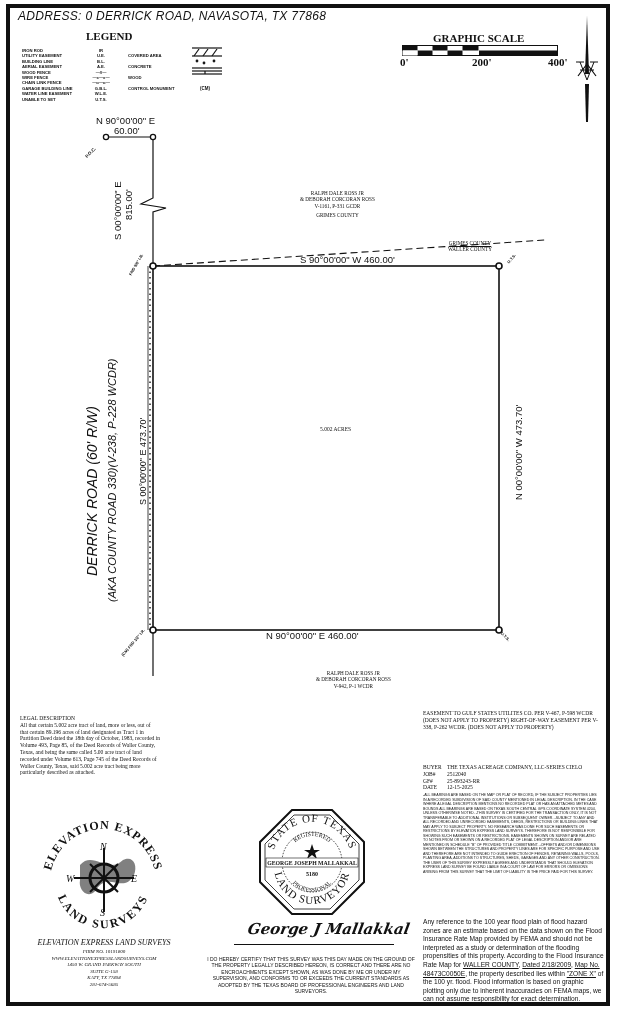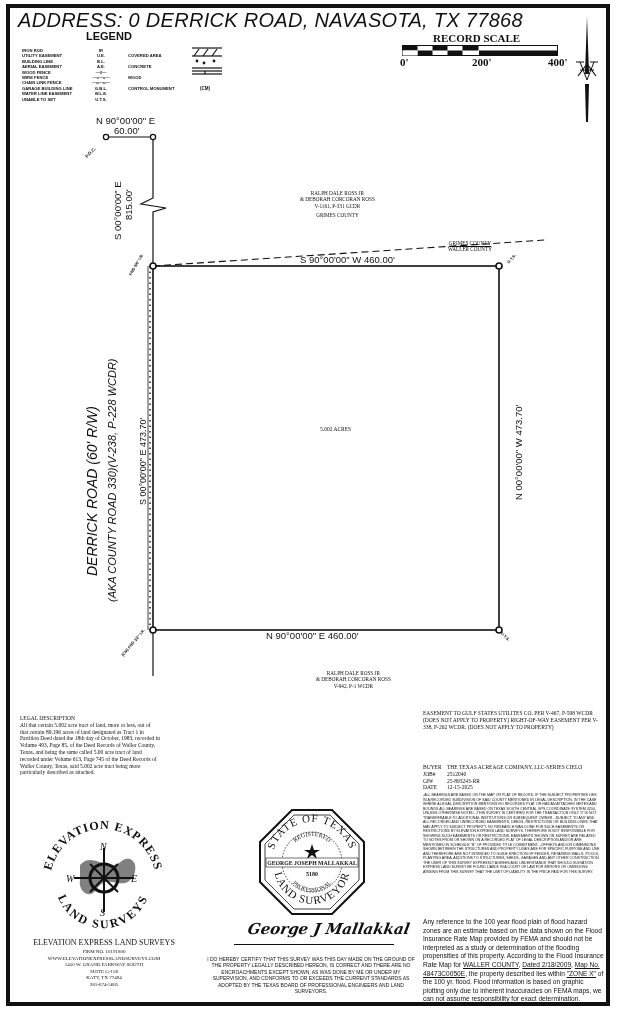--- a/index.html
+++ b/index.html
@@ -1,20 +1,20 @@
 <!DOCTYPE html>
 <html><head>
 <meta charset="utf-8">
 <style>
   html,body{margin:0;padding:0;background:#fff;}
   body{width:626px;height:1015px;position:relative;overflow:hidden;font-family:"Liberation Serif",serif;color:#111;}
   .frame{position:absolute;left:6px;top:4px;width:604px;height:1002px;border:4px solid #111;box-sizing:border-box;}
   .abs{position:absolute;}
-  .addr{left:18px;top:9px;font-family:"Liberation Sans",sans-serif;font-style:italic;font-size:20px;letter-spacing:0.3px;white-space:nowrap;}
-  .legend-title{left:86px;top:30px;font-family:Liberation Sans, sans-serif;font-weight:bold;font-size:11px;}
+  .addr{left:18px;top:9px;font-family:"Liberation Sans",sans-serif;font-style:italic;font-size:12px;letter-spacing:0.3px;white-space:nowrap;}
+  .legend-title{left:86px;top:30px;font-family:Liberation Serif, serif;font-weight:bold;font-size:11px;}
   .leg-col{font-family:"Liberation Sans",sans-serif;font-weight:bold;font-size:4.2px;line-height:5.4px;white-space:nowrap;}
   .gs-title{left:433px;top:32px;font-family:"Liberation Serif",serif;font-weight:bold;font-size:11px;}
   .gs-lbl{font-family:"Liberation Serif",serif;font-weight:bold;font-size:11px;}
   .sm{font-family:"Liberation Serif",serif;font-size:5.2px;line-height:6.4px;text-align:center;white-space:nowrap;}
   .brg{font-family:"Liberation Sans",sans-serif;font-size:9.5px;white-space:nowrap;}
   .vert{transform-origin:0 0;white-space:nowrap;}
   .road{font-family:"Liberation Sans",sans-serif;font-size:14px;font-style:italic;}
   .road2{font-family:"Liberation Sans",sans-serif;font-size:11px;font-style:italic;}
   .para{font-family:"Liberation Serif",serif;font-size:5.5px;line-height:6.8px;}
   .tiny{font-family:"Liberation Sans",sans-serif;font-size:3.6px;line-height:4.5px;text-transform:uppercase;}
@@ -72,21 +72,21 @@
       <circle cx="14" cy="19" r="0.8"></circle>
       <circle cx="24" cy="17" r="0.8"></circle>
     <line x1="2" y1="24" x2="32" y2="24"></line>
       <line x1="2" y1="27" x2="32" y2="27"></line>
       <line x1="2" y1="30" x2="32" y2="30"></line>
     <line x1="15" y1="27" x2="15" y2="30"></line>
   </g>
   <text x="10" y="46" font-family="Liberation Sans, sans-serif" font-size="4.5" font-weight="bold" fill="#111">(CM)</text>
 </svg>
 
-<div class="abs gs-title">RECORD SCALE</div>
+<div class="abs gs-title">GRAPHIC SCALE</div>
 <svg class="abs" style="left:402px;top:45px;" width="160" height="12">
   <rect x="0.5" y="0.5" width="155" height="10" fill="#fff" stroke="#111"></rect>
   <rect x="0.5" y="0.5" width="15" height="5" fill="#111"></rect>
     <rect x="15.5" y="5.5" width="15" height="5" fill="#111"></rect>
   <rect x="30.5" y="0.5" width="15" height="5" fill="#111"></rect>
     <rect x="45.5" y="5.5" width="15" height="5" fill="#111"></rect>
   <rect x="60.5" y="0.5" width="16" height="5" fill="#111"></rect>
   <rect x="0.5" y="5.5" width="15" height="5" fill="#fff"></rect>
   <rect x="77" y="5.5" width="78" height="5" fill="#111"></rect>
 </svg>
@@ -188,21 +188,21 @@
   <circle cx="66" cy="58" r="14" fill="none" stroke="#111" stroke-width="3"></circle>
   <line x1="66" y1="28" x2="66" y2="92" stroke="#111" stroke-width="2"></line>
   <line x1="36" y1="58" x2="96" y2="58" stroke="#111" stroke-width="2"></line>
   <line x1="52" y1="44" x2="80" y2="72" stroke="#111" stroke-width="2"></line>
   <line x1="80" y1="44" x2="52" y2="72" stroke="#111" stroke-width="2"></line>
   <text x="62" y="30" font-family="Liberation Serif, serif" font-style="italic" font-size="10" fill="#111">N</text>
   <text x="93" y="62" font-family="Liberation Serif, serif" font-style="italic" font-size="10" fill="#111">E</text>
   <text x="62" y="96" font-family="Liberation Serif, serif" font-style="italic" font-size="10" fill="#111">S</text>
   <text x="28" y="62" font-family="Liberation Serif, serif" font-style="italic" font-size="10" fill="#111">W</text>
 </svg>
-<div class="abs firm" style="left:16px;top:938px;width:176px;">
+<div class="abs firm" style="left:16px;top:938px;width:176px;font-style:italic;">
   <div style="font-size:8px;">ELEVATION EXPRESS LAND SURVEYS</div>
   <div style="font-size:5px;line-height:6.5px;margin-top:2px;">FIRM NO. 10191800</div>
   <div style="font-size:5px;line-height:6.5px;">WWW.ELEVATIONEXPRESSLANDSURVEYS.COM</div>
   <div style="font-size:5px;line-height:6.5px;">1450 W. GRAND PARKWAY SOUTH</div>
   <div style="font-size:5px;line-height:6.5px;">SUITE G-158</div>
   <div style="font-size:5px;line-height:6.5px;">KATY, TX 77494</div>
   <div style="font-size:5px;line-height:6.5px;">281-674-5685</div>
 </div>
 
 <svg class="abs" style="left:258px;top:808px;" width="108" height="108">

